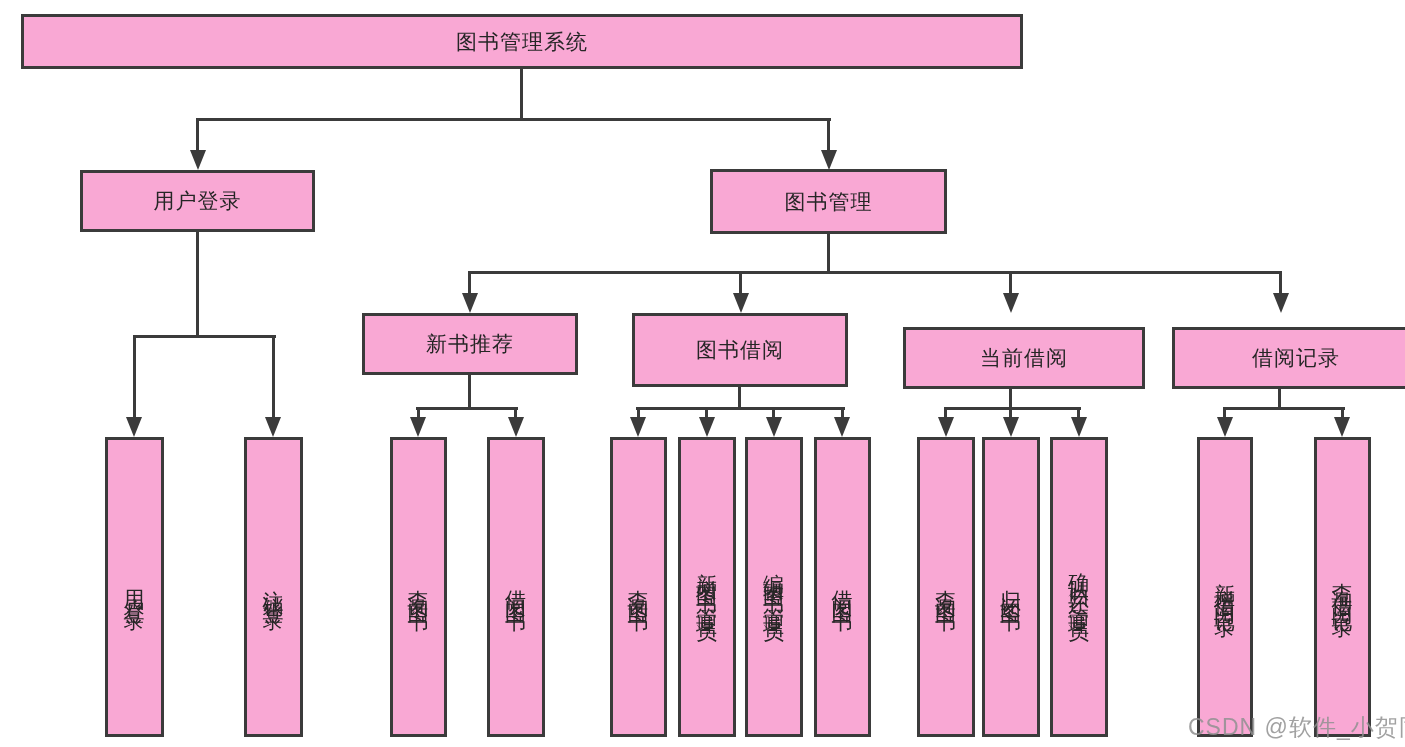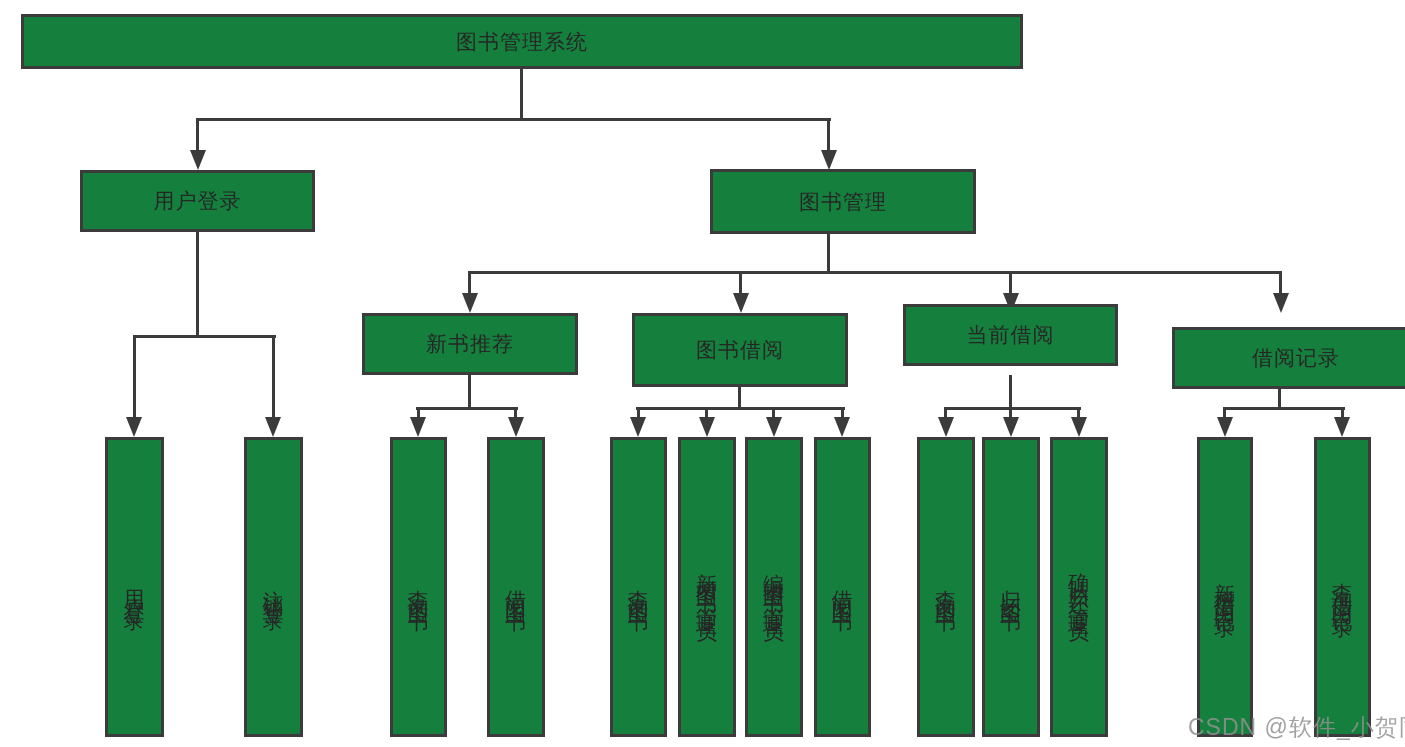--- a/index.html
+++ b/index.html
@@ -10,21 +10,21 @@
     position: relative;
     width: 1405px;
     height: 747px;
     background: #ffffff;
     overflow: hidden;
   }
 
   
   .box {
     position: absolute;
-    background: #15803d;
+    background: #f9a8d4;
     border: 3px solid #3b3b3b;
     display: flex;
     align-items: center;
     justify-content: center;
     color: #262626;
     font-size: 21px;
     letter-spacing: 1px;
     z-index: 2;
   }
 
@@ -74,33 +74,33 @@
 <div class="canvas">
 
   <div class="box" style="left:21px; top:14px; width:1002px; height:55px;">
     <span>图书管理系统</span>
   </div>
 
   <div class="box" style="left:80px; top:170px; width:235px; height:62px;">
     <span>用户登录</span>
   </div>
 
-  <div class="box" style="left:710px; top:169px; width:266px; height:65px;">
+  <div class="box" style="left:710px; top:169px; width:237px; height:65px;">
     <span>图书管理</span>
   </div>
 
   <div class="box" style="left:362px; top:313px; width:216px; height:62px;text-align:right;">
     <span>新书推荐</span>
   </div>
 
   <div class="box" style="left:632px; top:313px; width:216px; height:74px;">
     <span>图书借阅</span>
   </div>
 
-  <div class="box" style="left:903px; top:304px; width:215px; height:62px;">
+  <div class="box" style="left:903px; top:327px; width:242px; height:62px;">
     <span>当前借阅</span>
   </div>
 
   <div class="box" style="left:1172px; top:327px; width:248px; height:62px;">
     <span>借阅记录</span>
   </div>
 
   <div class="box leaf" style="left:105px; top:437px; width:59px; height:300px;">
     <span>用户登录</span>
   </div>

